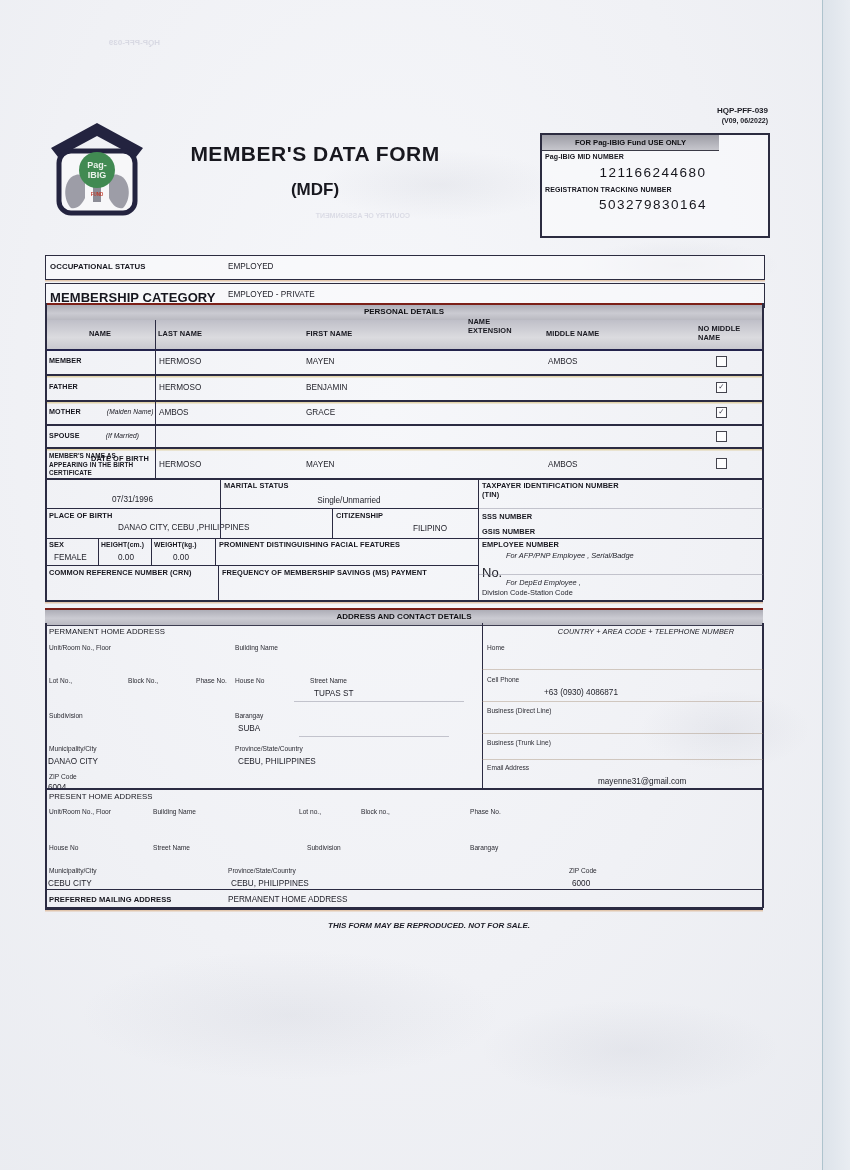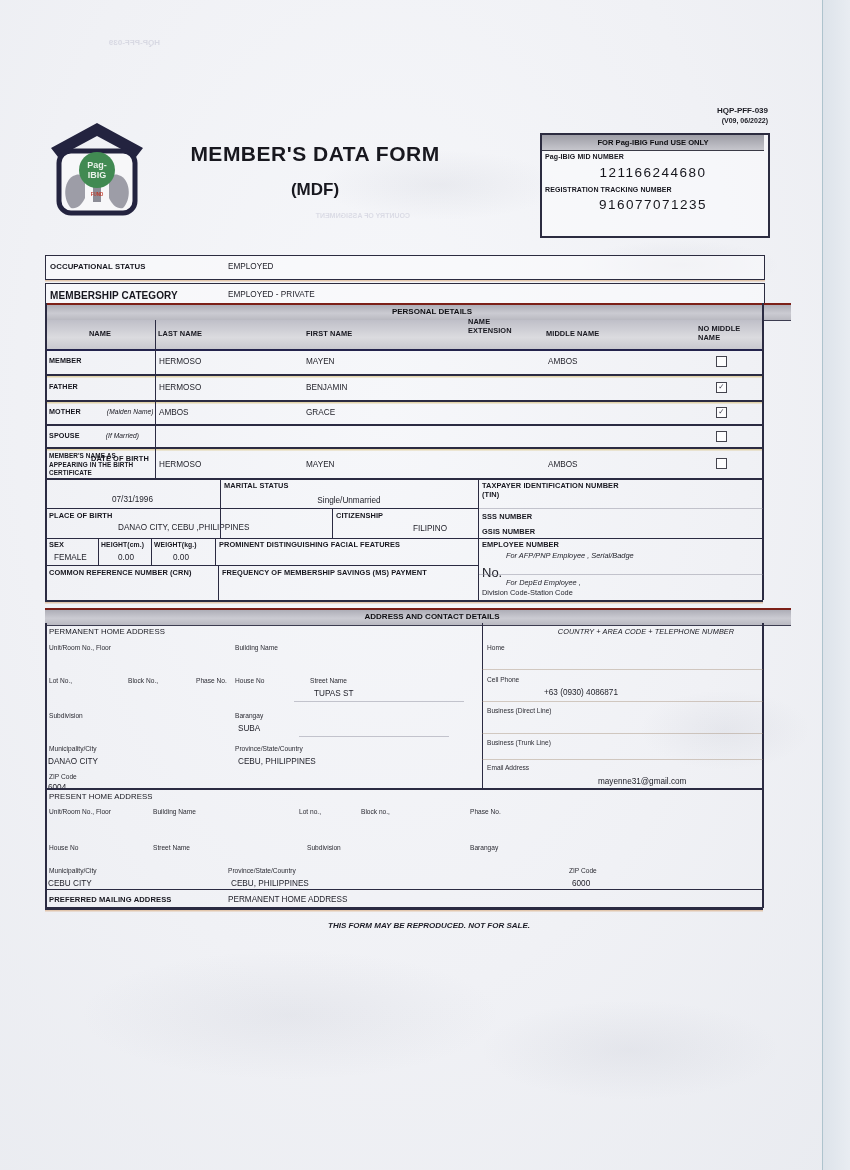--- a/index.html
+++ b/index.html
@@ -14,21 +14,21 @@
   .it{font-style:italic;font-weight:normal;padding-left:24px;}
   .ctr{text-align:center;}
   .rt{text-align:right;}
   .hline,.vline{background:#2b2b42;}
   .fr-y{box-shadow:0 1.5px 0 rgba(198,158,45,.38);}
   .fr-o{box-shadow:0 1.5px 0 rgba(200,120,40,.35);}
   .faint{background:rgba(135,135,150,.45);}
   .cfant{background:rgba(160,135,110,.4);}
   .bar{background:linear-gradient(180deg,#aeaeb7,#cbcbd2 55%,#b9b9c1);
        border-top:2px solid #7c2018;border-bottom:1px solid #3c3c50;
-       text-align:center;font-weight:bold;font-size:8px;color:#101014;line-height:14px;padding-left:28px;}
+       text-align:center;font-weight:bold;font-size:8px;color:#101014;line-height:14px;}
   .colhead{background:linear-gradient(180deg,#bfbfc8,#dbdbdf 60%,#c9c9cf);}
   .fundhead{background:linear-gradient(180deg,#9d9da6,#c6c6cc);border-bottom:1.5px solid #3a3a46;
        text-align:center;font-weight:bold;font-size:7.6px;color:#101014;line-height:15px;}
   .box{border:1.5px solid #2c2c40;background:rgba(252,252,254,.55);}
   .cb{width:9px;height:9px;border:1px solid #44444e;background:#fdfdfe;font-size:7.5px;
       line-height:8px;text-align:center;color:#3c3c4c;}
   .cb.checked::after{content:"\2713";}
   .bleed{transform:scaleX(-1);color:rgba(95,95,135,.17);font-weight:bold;}
   .smudge{border-radius:50%;background:radial-gradient(closest-side,rgba(140,145,165,.10),rgba(140,145,165,0));}
   .edge{background:linear-gradient(90deg,#dde3ea,#e9edf2);border-left:1px solid rgba(125,160,175,.55);}
@@ -59,32 +59,32 @@
     <text x="51" y="76" font-size="4.5" font-weight="bold" fill="#c03a2a" text-anchor="middle">FUND</text>
   </svg>
 
   <div class="abs ctr" style="left:130px;top:142px;width:370px;font-size:21px;font-weight:bold;color:#18181f;letter-spacing:.5px;">MEMBER'S DATA FORM</div>
   <div class="abs ctr" style="left:130px;top:180px;width:370px;font-size:17px;font-weight:bold;color:#18181f;">(MDF)</div>
 
   <div class="abs rt" style="left:640px;top:106px;width:128px;font-size:8px;font-weight:bold;color:#1a1a22;">HQP-PFF-039</div>
   <div class="abs rt" style="left:640px;top:117px;width:128px;font-size:7px;font-weight:bold;color:#1a1a22;">(V09, 06/2022)</div>
 
   <div class="abs box" style="left:540px;top:133px;width:226px;height:101px;border-width:2px;"></div>
-  <div class="abs fundhead" style="left:542px;top:135px;width:222px;height:15px;">FOR Pag-IBIG Fund USE ONLY</div>
+  <div class="abs fundhead" style="left:542px;top:135px;width:177px;height:15px;">FOR Pag-IBIG Fund USE ONLY</div>
   <div class="abs lbl" style="left:545px;top:153px;font-size:7px;">Pag-IBIG MID NUMBER</div>
   <div class="abs ctr big" style="left:540px;top:165px;width:226px;">121166244680</div>
   <div class="abs lbl" style="left:545px;top:186px;font-size:7px;">REGISTRATION TRACKING NUMBER</div>
-  <div class="abs ctr big" style="left:540px;top:197px;width:226px;">916077071235</div>
+  <div class="abs ctr big" style="left:540px;top:197px;width:226px;">503279830164</div>
 
   <div class="abs box fr-o" style="left:45px;top:255px;width:718px;height:23px;"></div>
   <div class="abs lbl" style="left:50px;top:262px;font-size:7.8px;">OCCUPATIONAL STATUS</div>
   <div class="abs val" style="left:228px;top:262px;">EMPLOYED</div>
 
   <div class="abs box" style="left:45px;top:283px;width:718px;height:23px;"></div>
-  <div class="abs lbl" style="left:50px;top:290px;font-size:10px;">MEMBERSHIP CATEGORY</div>
+  <div class="abs lbl" style="left:50px;top:290px;font-size:13px;">MEMBERSHIP CATEGORY</div>
   <div class="abs val" style="left:228px;top:290px;">EMPLOYED - PRIVATE</div>
 
   <div class="abs bar" style="left:45px;top:303px;width:718px;height:15px;">PERSONAL DETAILS</div>
   <div class="abs colhead" style="left:45px;top:320px;width:718px;height:29px;border-bottom:2px solid #23234c;"></div>
 
   <div class="abs lbl ctr" style="left:45px;top:330px;width:110px;">NAME</div>
   <div class="abs lbl" style="left:158px;top:330px;">LAST NAME</div>
   <div class="abs lbl" style="left:306px;top:330px;">FIRST NAME</div>
   <div class="abs lbl" style="left:468px;top:318px;width:52px;">NAME EXTENSION</div>
   <div class="abs lbl" style="left:546px;top:330px;">MIDDLE NAME</div>

